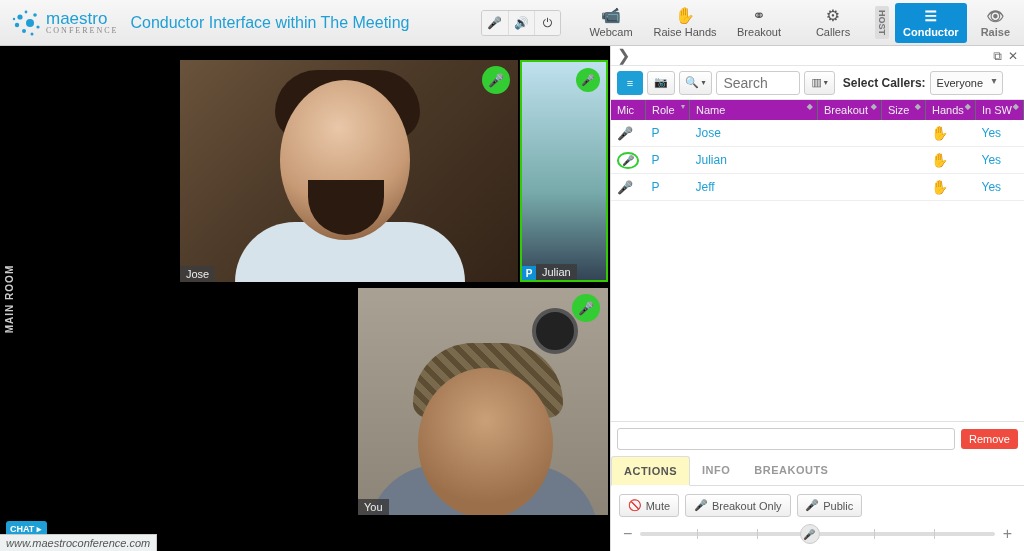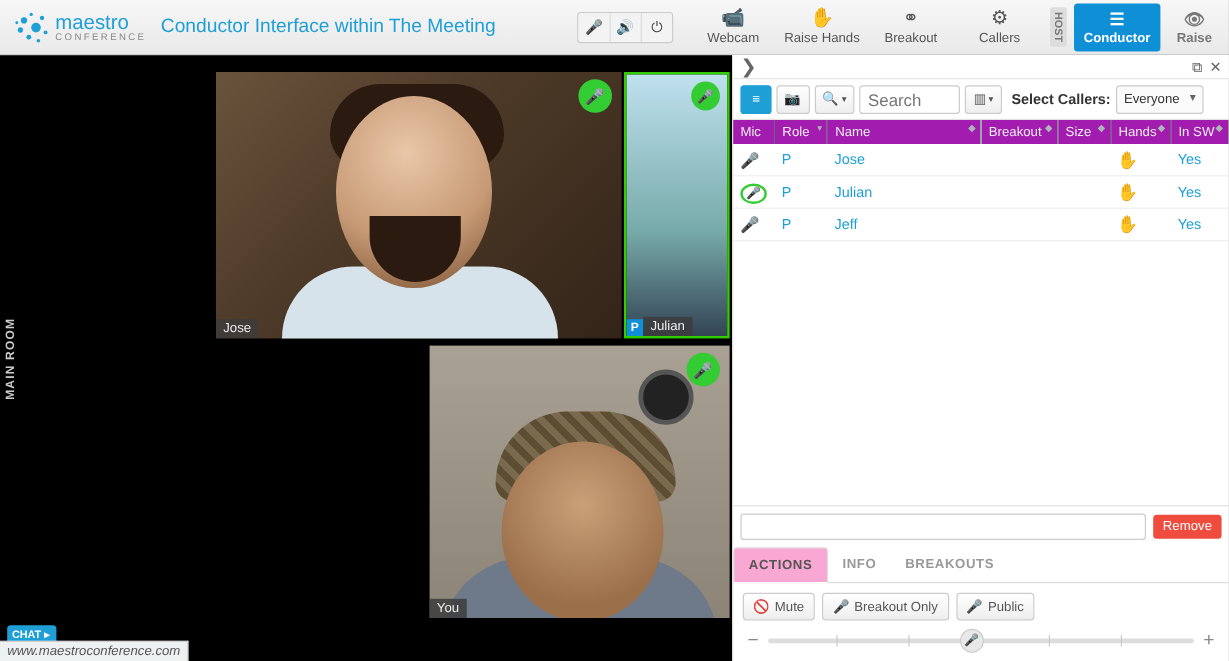--- a/index.html
+++ b/index.html
@@ -5,21 +5,21 @@
   * { box-sizing: border-box; margin: 0; padding: 0; font-family: Arial, Helvetica, sans-serif; }
   body { width: 1024px; height: 551px; overflow: hidden; background: #fff; position: relative; }
 
   
   .topbar { height: 46px; background: linear-gradient(#f7f7f7,#e9e9e9); border-bottom: 1px solid #ccc; display: flex; align-items: center; padding: 0 6px 0 10px; gap: 6px; }
   .logo { display:flex; align-items:center; gap:4px; margin-right:6px;}
   .logo-dots { width:32px; height:32px; position:relative;}
   .logo-dots svg{width:32px;height:32px;}
   .logo-text { line-height:1; }
   .logo-text .lg1{ color:#1e9fd6; font-size:17px; letter-spacing:0;}
-  .logo-text .lg2{ color:#888; font-size:8px; letter-spacing:2px;}
+  .logo-text .lg2{ color:#888; font-size:8px; letter-spacing:2px;font-family:Liberation Serif, serif;}
   .title { color:#1e9fd6; font-size:16px; font-weight:400; }
   .spacer { flex:1; }
   .mini-ctrl { display:flex; border:1px solid #ccc; border-radius:3px; overflow:hidden; margin-right:10px; }
   .mini-ctrl button{ width:26px;height:24px;background:#f3f3f3;border:none;border-left:1px solid #ddd;cursor:pointer;display:flex;align-items:center;justify-content:center;color:#444;font-size:12px;}
   .mini-ctrl button:first-child{border-left:none;}
   .nav-btn { width:68px; text-align:center; cursor:pointer; color:#555; font-size:11px; display:flex; flex-direction:column; align-items:center; justify-content:center; gap:2px; padding:3px 0;}
   .nav-btn .nav-icon{font-size:16px;height:16px;line-height:16px;}
   .host-rot { writing-mode:vertical-rl; font-size:9px; font-weight:bold; color:#777; background:#ddd; padding:4px 2px; border-radius:2px; margin-left:2px;}
   .nav-tab { height:40px; padding:0 8px; display:flex;flex-direction:column;align-items:center;justify-content:center;gap:2px;font-size:11px;font-weight:bold;border-radius:3px;cursor:pointer;}
   .nav-tab.active{ background:#0f8fd6;color:#fff; }
@@ -76,21 +76,21 @@
   .mic-ic{color:#3c3;font-size:13px;}
   .mic-ic.ring{border:2px solid #3c3;border-radius:50%;padding:1px 3px;font-size:10px;}
   .hand-ic{color:#f19a2c;font-size:14px;}
 
   .lower{border-top:1px solid #e2e2e2;padding:6px;display:flex;gap:6px;align-items:center;}
   .lower input{flex:1;height:22px;border:1px solid #ccc;border-radius:3px;}
   .btn-remove{background:#ef4b3e;color:#fff;border:none;border-radius:3px;padding:4px 8px;font-size:11px;cursor:pointer;}
 
   .tabs{display:flex;border-bottom:1px solid #ddd;}
   .tabs .tab{padding:8px 12px;font-size:11px;font-weight:bold;color:#999;cursor:pointer;letter-spacing:.5px;}
-  .tabs .tab.active{color:#555;border:1px solid #ddd;border-bottom:1px solid #fff;border-radius:3px 3px 0 0;margin-bottom:-1px;background:#f9a8d4;}
+  .tabs .tab.active{color:#555;border:1px solid #ddd;border-bottom:1px solid #fff;border-radius:3px 3px 0 0;margin-bottom:-1px;background:#fef9c3;}
 
   .actions-row{display:flex;gap:6px;padding:8px;}
   .act-btn{border:1px solid #ccc;background:linear-gradient(#fff,#eee);border-radius:3px;padding:4px 8px;font-size:11px;color:#555;cursor:pointer;display:flex;align-items:center;gap:4px;}
 
   .slider-row{display:flex;align-items:center;padding:0 12px 8px;gap:8px;color:#888;font-size:16px;}
   .slider-track{flex:1;height:4px;background:#ddd;position:relative;border-radius:2px;}
   .slider-track .tick{position:absolute;top:-3px;width:1px;height:10px;background:#ccc;}
   .slider-thumb{position:absolute;top:-8px;left:45%;width:20px;height:20px;background:#e8e8e8;border:1px solid #ccc;border-radius:50%;display:flex;align-items:center;justify-content:center;font-size:10px;color:#777;}
 </style>
 </head>

